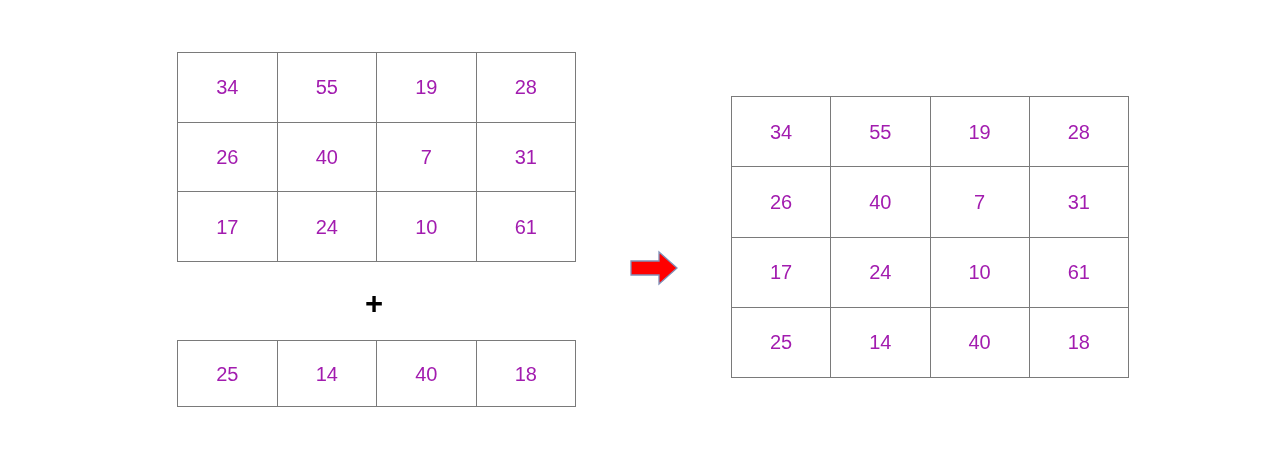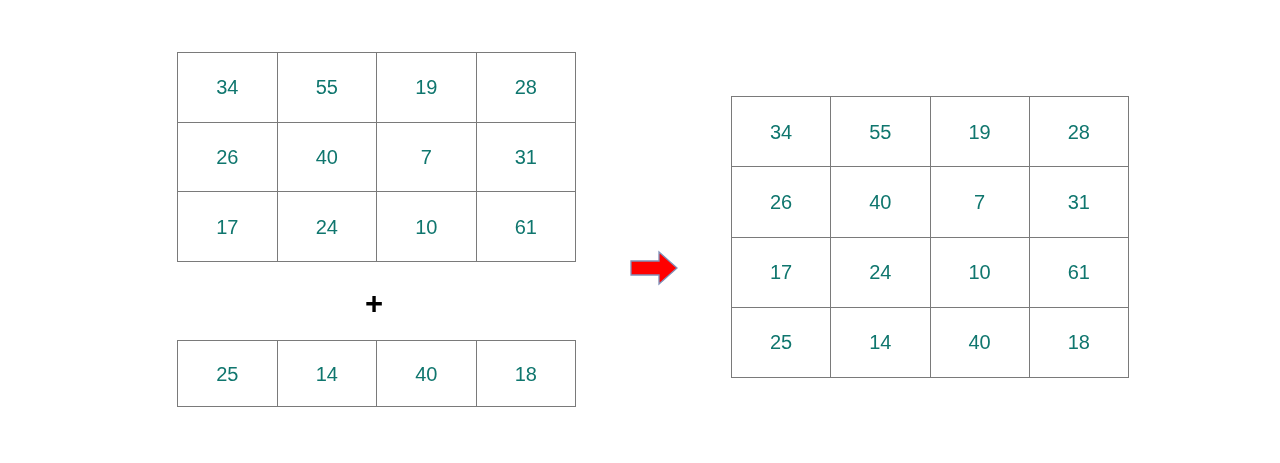--- a/index.html
+++ b/index.html
@@ -29,21 +29,21 @@
     position: absolute;
     border-collapse: collapse;
     table-layout: fixed;
     background: #ffffff;
     border: 1.4px solid #4d4d4d;
   }
   .grid td {
     border: 1px solid #7a7a7a;
     text-align: center;
     vertical-align: middle;
-    color: #0f766e;
+    color: #a21caf;
     font-size: 20px;
     font-weight: 400;
     font-family: "Liberation Sans", sans-serif;
     padding: 0;
     line-height: 1;
   }
 
   
   #matrix-a {
     left: 177px;

